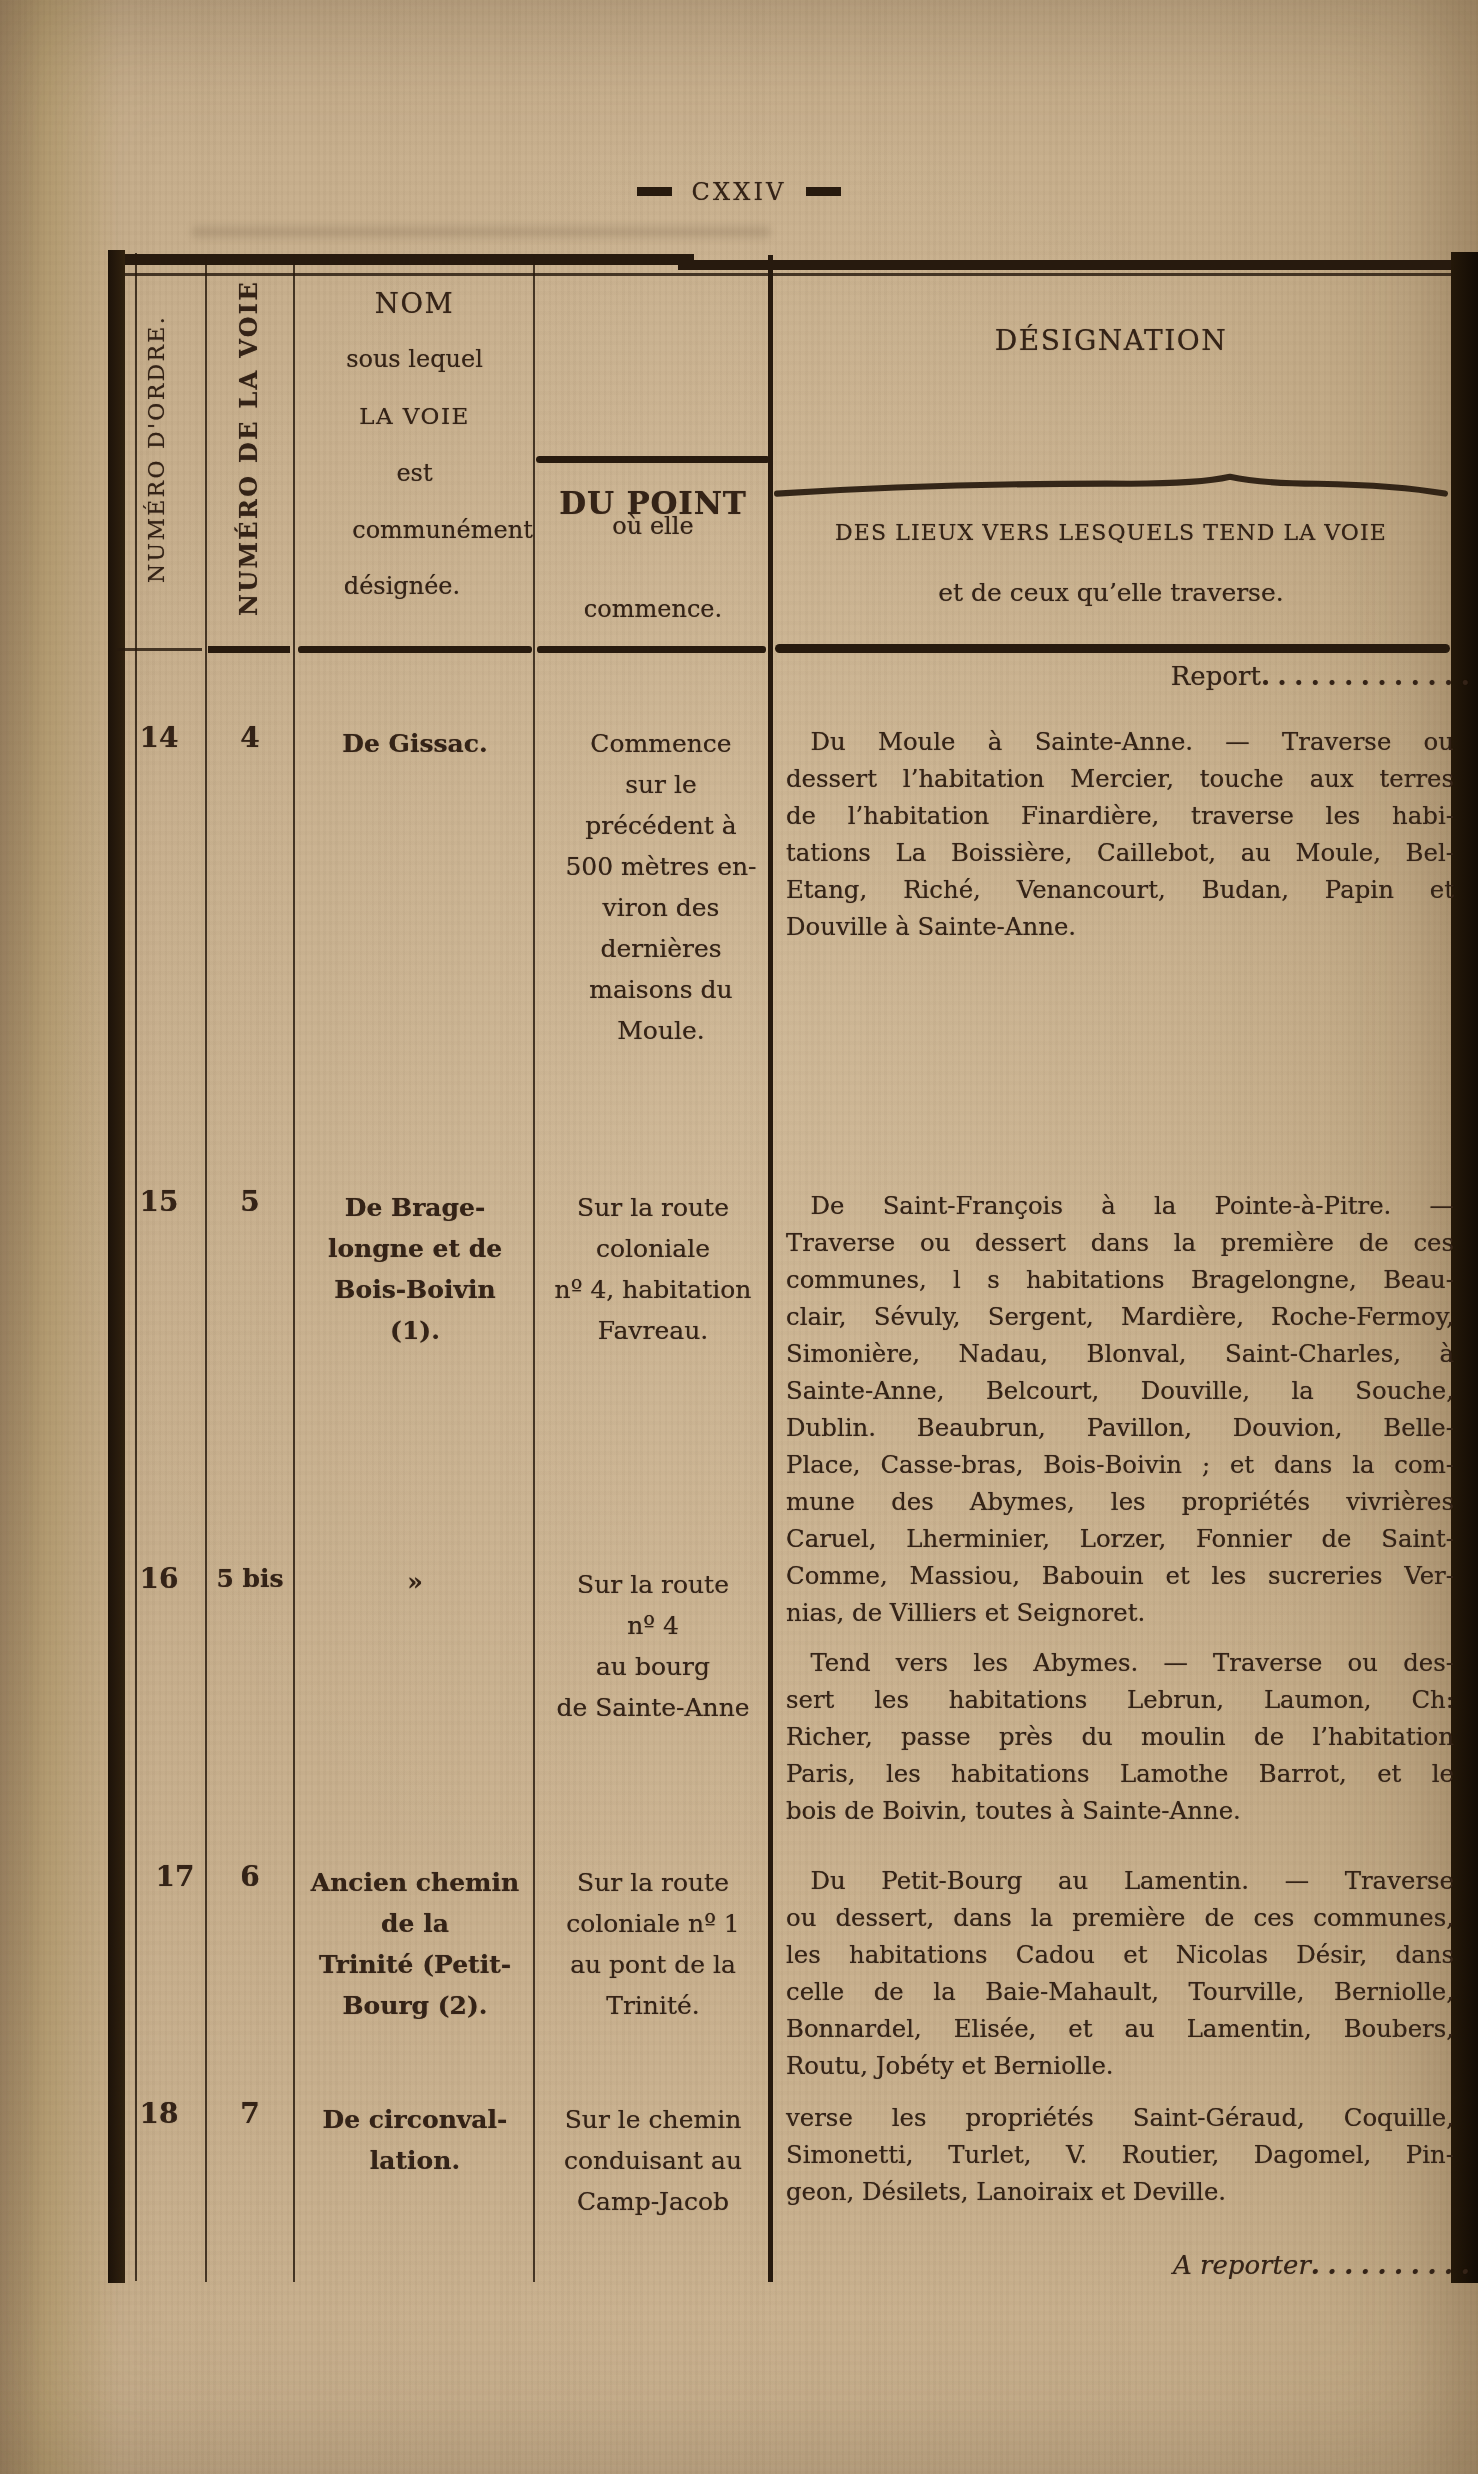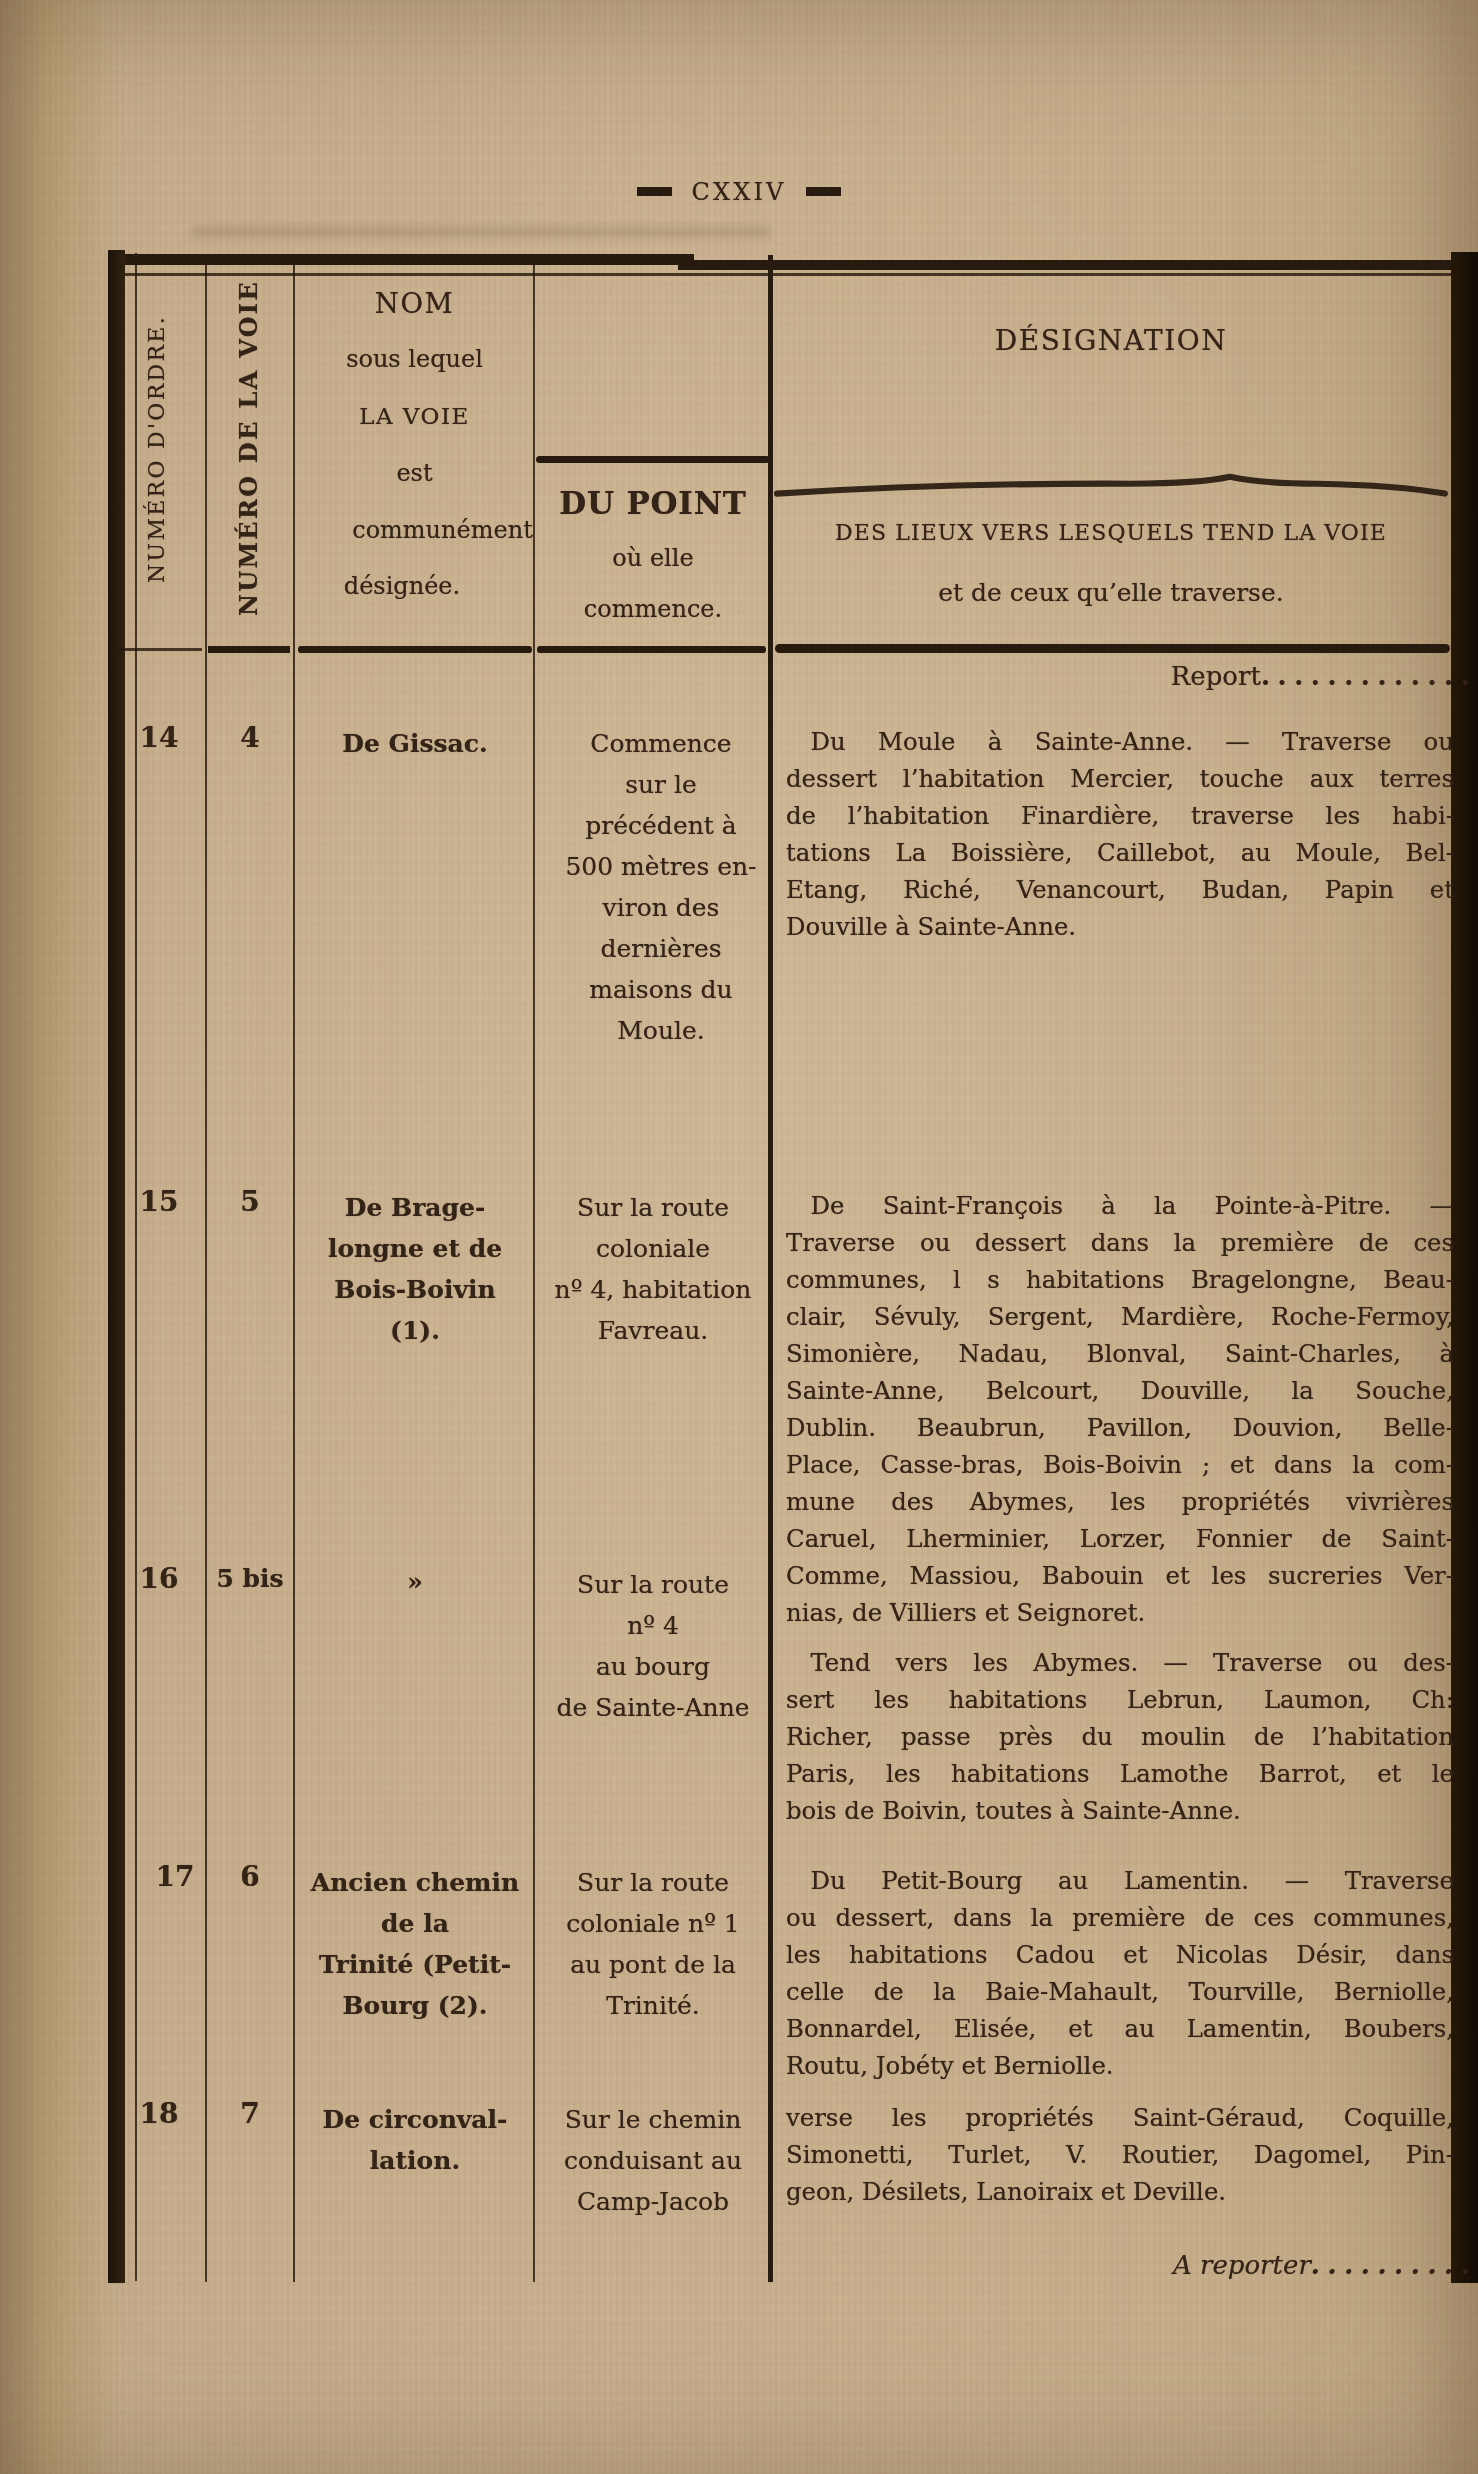--- a/index.html
+++ b/index.html
@@ -80,21 +80,21 @@
   <div class="vhead ink" style="left:21.4px;top:432px;font-size:24px;font-weight:bold;">NUMÉRO DE LA VOIE</div>
 
   <div class="h-center ink" style="left:296px;top:287px;width:237px;font-size:27.5px;letter-spacing:1.5px;">NOM</div>
   <div class="h-center ink" style="left:296px;top:345px;width:237px;font-size:24px;">sous lequel</div>
   <div class="h-center ink" style="left:296px;top:403px;width:237px;font-size:23px;letter-spacing:1.5px;">LA VOIE</div>
   <div class="h-center ink" style="left:296px;top:459px;width:237px;font-size:24px;">est</div>
   <div class="h-center ink" style="left:296px;top:516px;width:237px;font-size:24px;margin-left:28px;">communément</div>
   <div class="h-center ink" style="left:296px;top:572px;width:212px;font-size:24px;">désignée.</div>
 
   <div class="h-center ink" style="left:536px;top:485px;width:234px;font-size:31px;font-weight:bold;letter-spacing:0.8px;">DU POINT</div>
-  <div class="h-center ink" style="left:536px;top:544px;width:234px;font-size:24px;">où elle</div>
+  <div class="h-center ink" style="left:536px;top:512px;width:234px;font-size:24px;">où elle</div>
   <div class="h-center ink" style="left:536px;top:595px;width:234px;font-size:24px;">commence.</div>
 
   <div class="h-center ink caps" style="left:772px;top:324px;width:678px;font-size:28px;">DÉSIGNATION</div>
   <div class="h-center ink" style="left:772px;top:520px;width:678px;font-size:22px;letter-spacing:1.1px;">DES LIEUX VERS LESQUELS TEND LA VOIE</div>
   <div class="h-center ink" style="left:772px;top:578px;width:678px;font-size:25px;">et de ceux qu’elle traverse.</div>
 
   <div class="leader ink" style="top:661px;">
     <span>Report</span><span class="dots">..............</span>
   </div>
 

